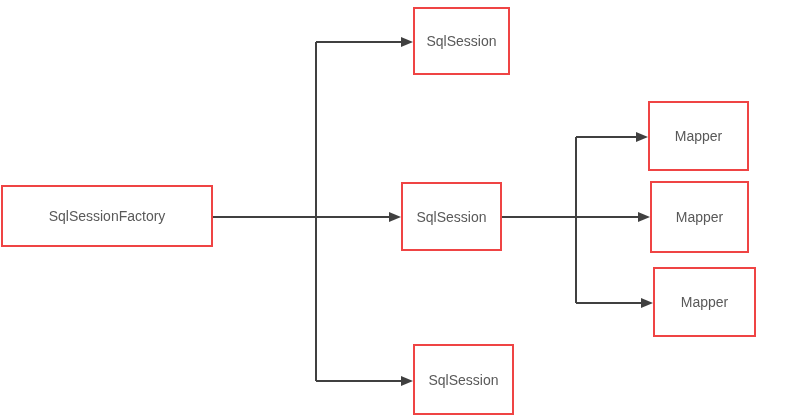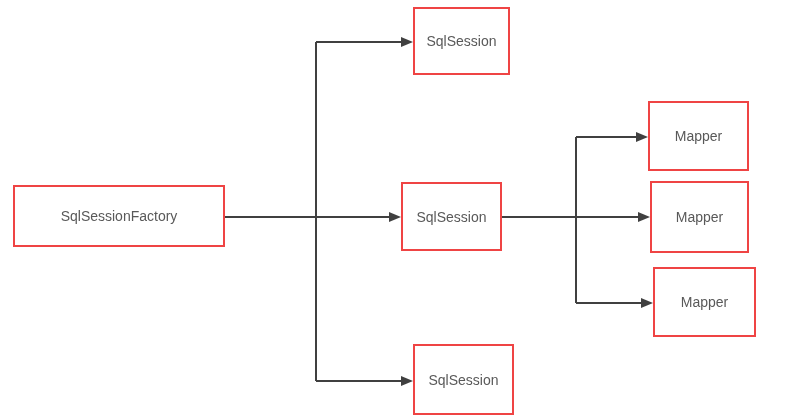--- a/index.html
+++ b/index.html
@@ -21,21 +21,21 @@
     border: 2px solid #ef4444;
     background: #ffffff;
     display: flex;
     align-items: center;
     justify-content: center;
     color: #595959;
     font-size: 14px;
     line-height: 1;
     white-space: nowrap;
   }
-  #node-factory        { left: 13px;   top: 185px; width: 212px; height: 62px; }
+  #node-factory        { left: 1px;   top: 185px; width: 212px; height: 62px; }
   #node-session-top    { left: 413px; top: 7px;   width: 97px;  height: 68px; }
   #node-session-middle { left: 401px; top: 182px; width: 101px; height: 69px; }
   #node-session-bottom { left: 413px; top: 344px; width: 101px; height: 71px; }
   #node-mapper-top     { left: 648px; top: 101px; width: 101px; height: 70px; }
   #node-mapper-middle  { left: 650px; top: 181px; width: 99px;  height: 72px; }
   #node-mapper-bottom  { left: 653px; top: 267px; width: 103px; height: 70px; }
   svg.wires {
     position: absolute;
     left: 0;
     top: 0;

